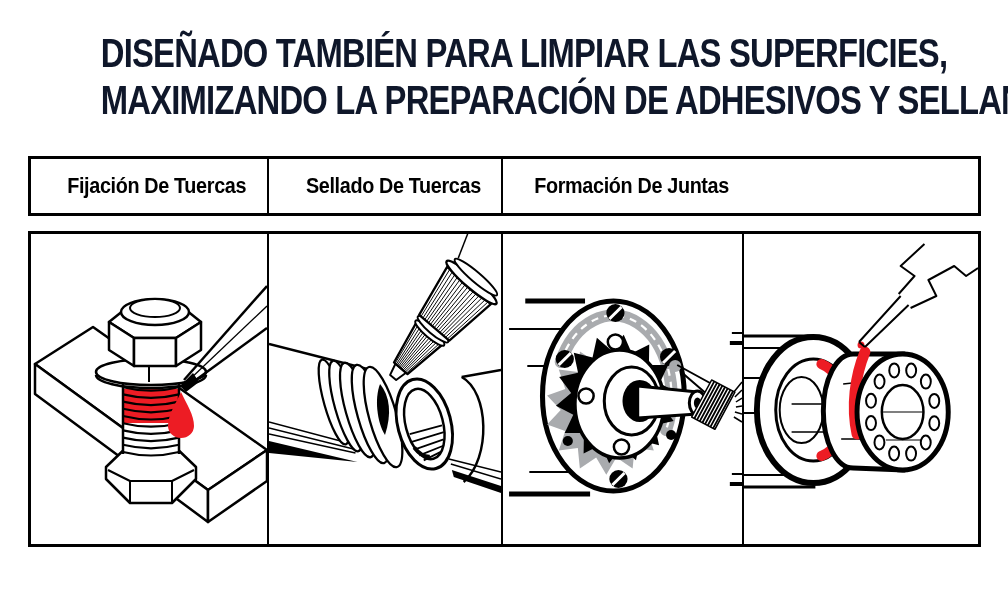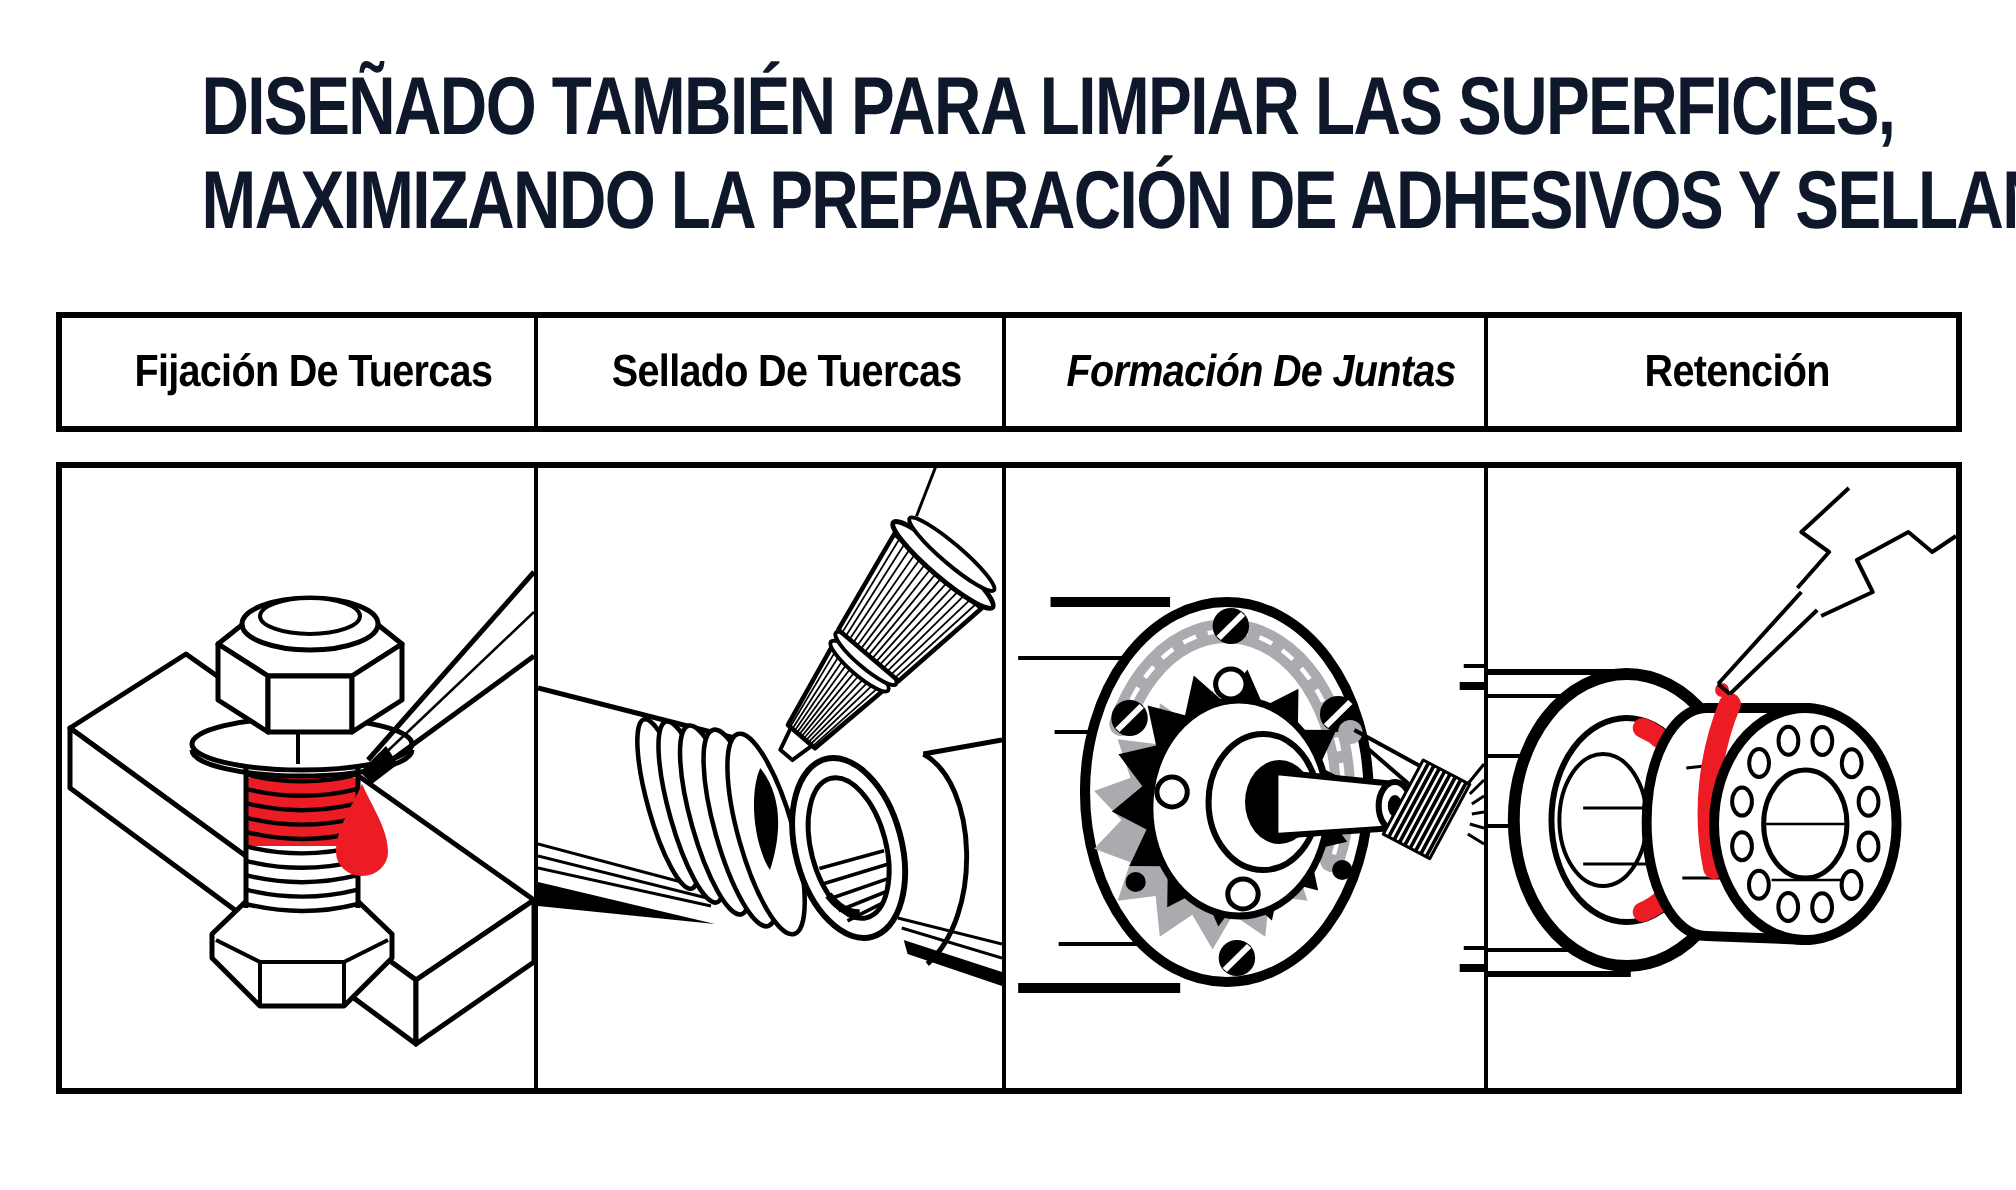--- a/index.html
+++ b/index.html
@@ -3,21 +3,21 @@
 <meta charset="utf-8">
 <style>
   html,body{margin:0;padding:0;}
   body{width:1008px;height:595px;background:#fff;font-family:"Liberation Sans",sans-serif;overflow:hidden;}
   .page{position:relative;width:1008px;height:595px;background:#fff;}
   .title{position:absolute;top:30px;left:0;width:100%;text-align:center;color:#0f172a;font-weight:bold;}
   .title-line{font-size:41px;line-height:47px;white-space:nowrap;letter-spacing:-1px;transform:scaleX(0.80);transform-origin:50% 50%;}
   .hdr-table{position:absolute;left:28px;top:156px;width:953px;height:60px;border:3px solid #000;background:#fff;display:flex;box-sizing:border-box;}
   .hcell{display:flex;align-items:center;justify-content:center;border-right:2.5px solid #000;box-sizing:border-box;padding-left:16px;}
   .hcell:last-child{border-right:none;}
-  .c1{flex:0 0 238px;} .c2{flex:0 0 234px;} .c3{flex:0 0 241px;font-style:italic;} .c4{flex:1 1 auto;}
+  .c1{flex:0 0 238px;} .c2{flex:0 0 234px;} .c3{flex:0 0 241px;} .c4{flex:1 1 auto;}
   .hlabel{font-size:22.5px;font-weight:bold;color:#000;white-space:nowrap;letter-spacing:-0.4px;transform:scaleX(0.88);transform-origin:50% 50%;}
   .panel-box{position:absolute;left:28px;top:231px;width:953px;height:316px;border:3px solid #000;background:#fff;display:flex;box-sizing:border-box;}
   .panel{position:relative;border-right:2.5px solid #000;box-sizing:border-box;background:#fff;}
   .panel:last-child{border-right:none;}
   .panel svg{position:absolute;left:0;top:0;width:100%;height:100%;display:block;}
   svg *{stroke-linejoin:round;}
   .s{fill:#fff;stroke:#000;}
   .ln{fill:none;stroke:#000;}
   .blk{fill:#000;stroke:none;}
 </style>
@@ -33,23 +33,20 @@
 
   <div class="hdr-table">
     <div class="hcell c1">
         <span class="hlabel">Fijación De Tuercas</span>
       </div>
     <div class="hcell c2">
         <span class="hlabel">Sellado De Tuercas</span>
       </div>
     <div class="hcell c3">
         <span class="hlabel">Formación De Juntas</span>
-      </div>
-    <div class="hcell c4">
-        <span class="hlabel">Retención</span>
       </div>
   </div>
 
   <div class="panel-box">
 
     <div class="panel c1">
       <svg viewBox="0 0 236 310" preserveAspectRatio="none">
 
         <path class="s" stroke-width="2.5" d="M4 130 L62 93 L236 216 L177 256 Z"></path>
         <path class="s" stroke-width="2.5" d="M4 130 L4 160 L177 288 L177 256 Z"></path>

